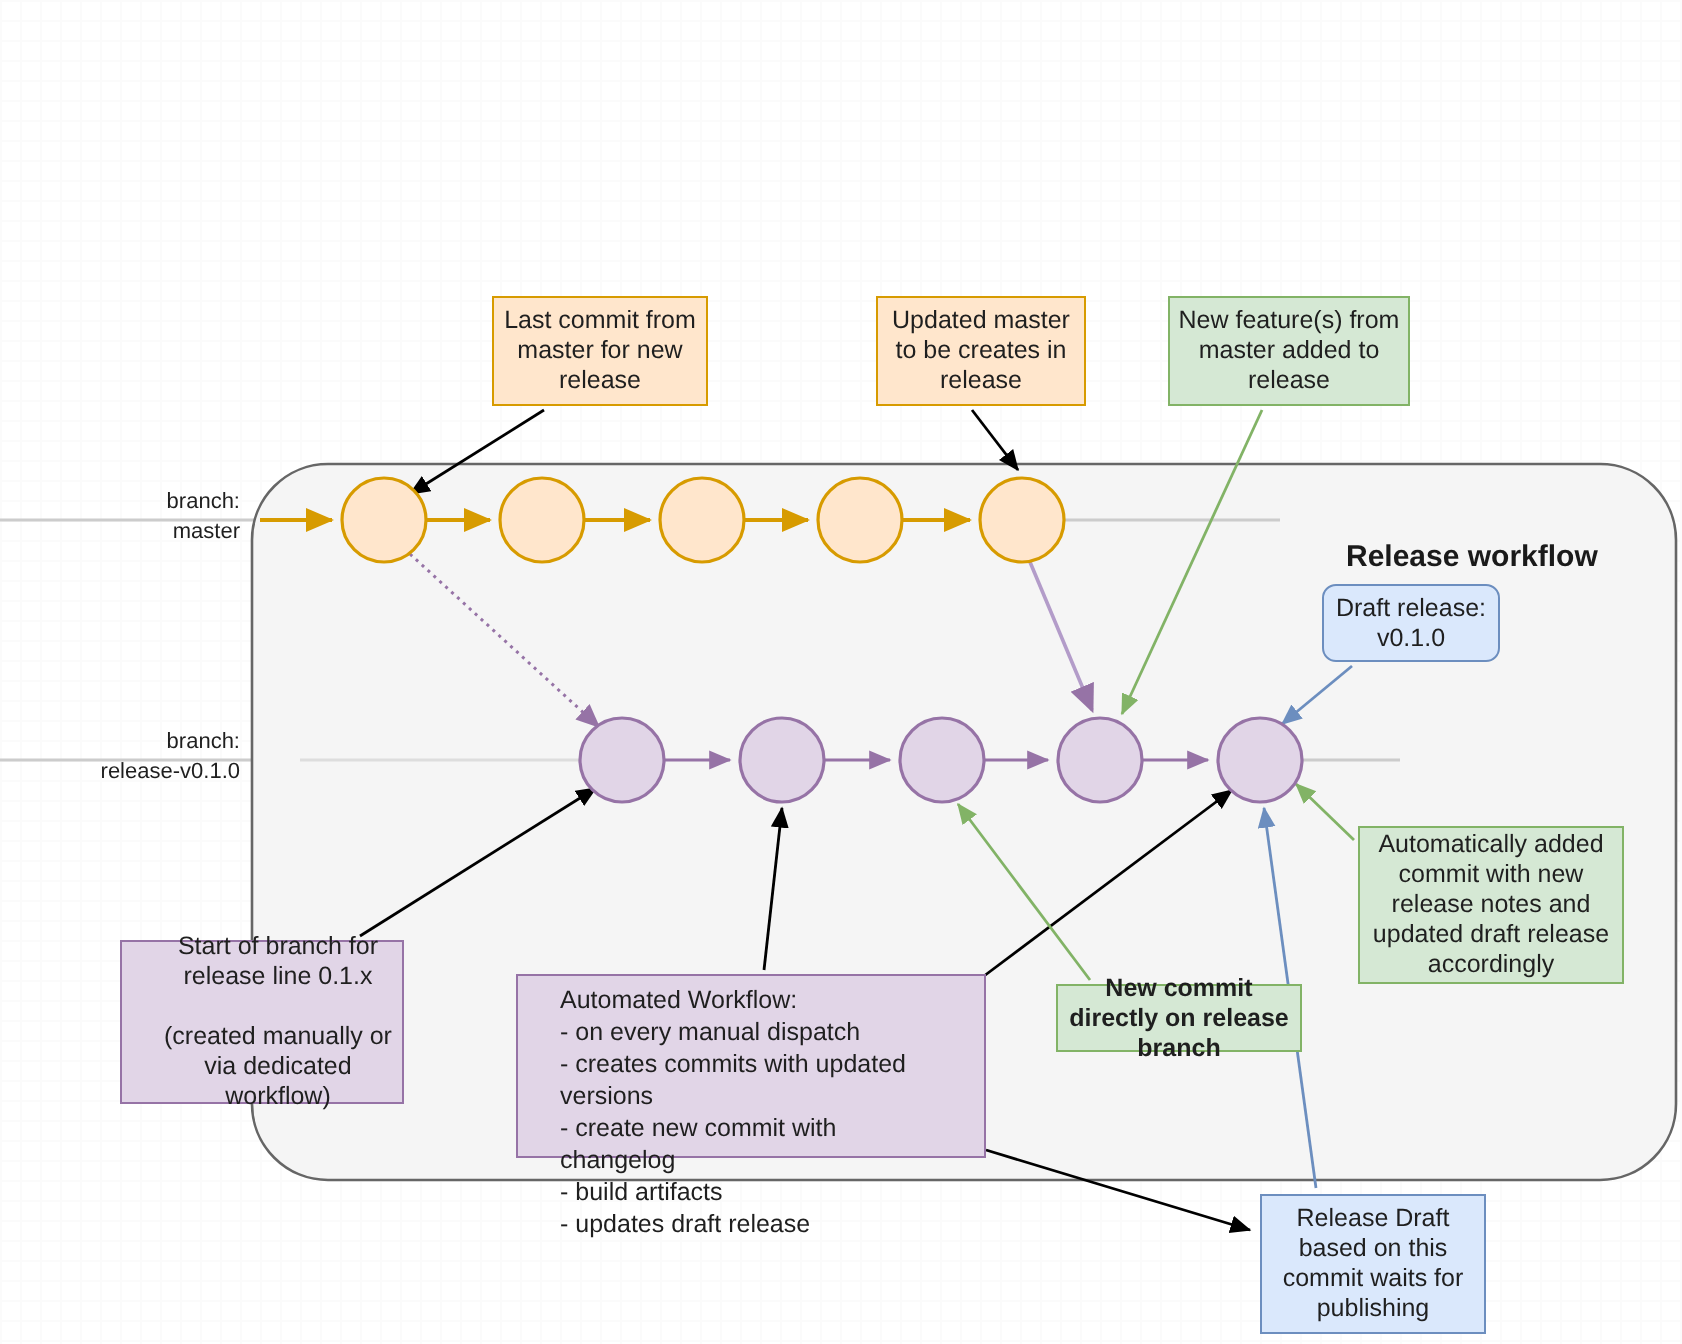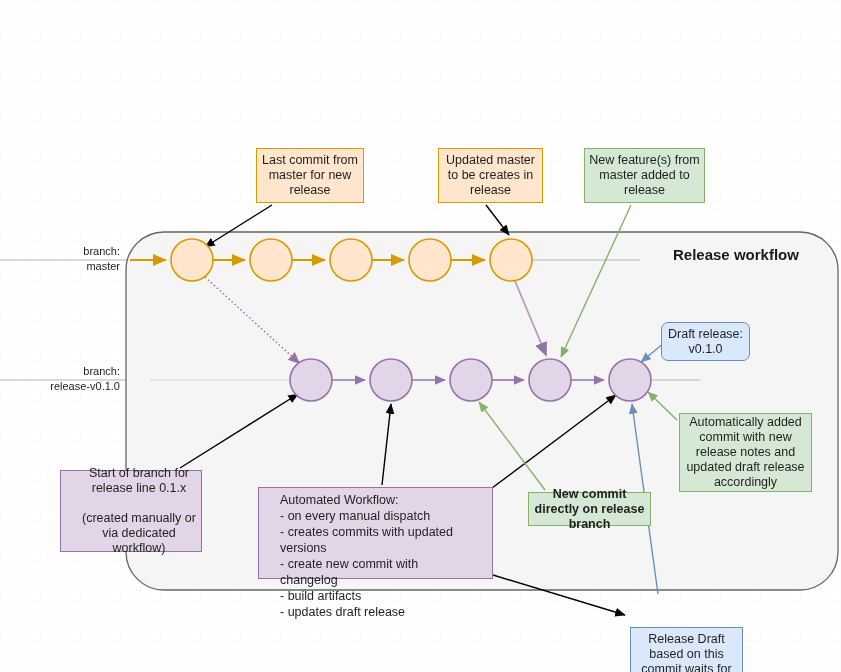--- a/index.html
+++ b/index.html
@@ -58,21 +58,20 @@
     border: 1.2px solid #82b366;
   }
   .box-purple {
     background: #e1d5e7;
     border: 1.2px solid #9673a6;
     padding-left: 20px;
   }
   .box-blue {
     background: #dae8fc;
     border: 1.2px solid #6c8ebf;
-    margin-top: 30px;
   }
   .rounded {
     border-radius: 7px;
   }
   .leftalign {
     align-items: flex-start;
     text-align: left;
     justify-content: flex-start;
     padding: 4px 21px;
     line-height: 16px;
@@ -84,20 +83,21 @@
     line-height: 15px;
     color: #1f1f1f;
     white-space: pre-line;
   }
   .wf-title {
     position: absolute;
     font-size: 15px;
     font-weight: bold;
     color: #1a1a1a;
     white-space: nowrap;
+    margin-top: 24px;
   }
 </style>
 </head>
 <body>
 
 <div id="canvas"></div>
 
 <svg class="layer" viewBox="0 0 841 672">
   <defs>
     <marker id="ah-orange" markerWidth="8" markerHeight="8" refX="6.5" refY="3" orient="auto" markerUnits="strokeWidth">
@@ -172,21 +172,21 @@
 </svg>
 
 <div class="wf-title" style="left:673px; top:246px;">Release workflow</div>
 
 <div class="branch-label" style="left:12px; top:244px; width:108px;">branch:
 master</div>
 
 <div class="branch-label" style="left:4px; top:364px; width:116px;">branch:
 release-v0.1.0</div>
 
-<div class="nodebox box-orange" style="left:256px; top:148px; width:108px; height:55px;">Last commit from master for new release</div>
+<div class="nodebox box-orange" style="left:246px; top:148px; width:108px; height:55px;">Last commit from master for new release</div>
 
 <div class="nodebox box-orange" style="left:438px; top:148px; width:105px; height:55px;">Updated master to be creates in release</div>
 
 <div class="nodebox box-green" style="left:584px; top:148px; width:121px; height:55px;">New feature(s) from master added to release</div>
 
 <div class="nodebox box-blue rounded" style="left:661px; top:292px; width:89px; height:39px;">Draft release:
 v0.1.0</div>
 
 <div class="nodebox box-purple" style="left:60px; top:470px; width:142px; height:82px;">Start of branch for release line 0.1.x
 

